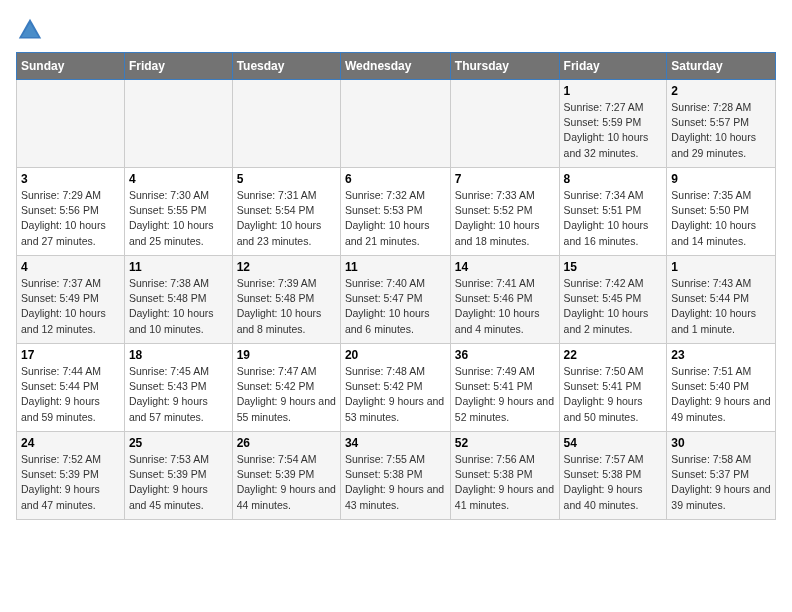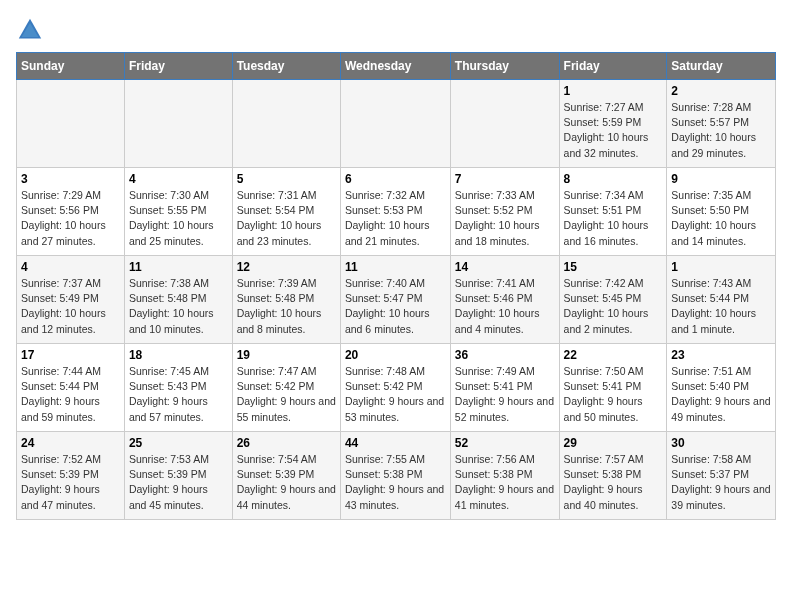--- a/index.html
+++ b/index.html
@@ -229,29 +229,29 @@
         </td>
         <td>
           <div class="day-number">25</div>
           <div class="day-info">Sunrise: 7:53 AM<br>Sunset: 5:39 PM<br>Daylight: 9 hours and 45 minutes.</div>
         </td>
         <td>
           <div class="day-number">26</div>
           <div class="day-info">Sunrise: 7:54 AM<br>Sunset: 5:39 PM<br>Daylight: 9 hours and 44 minutes.</div>
         </td>
         <td>
-          <div class="day-number">44</div>
+          <div class="day-number">34</div>
           <div class="day-info">Sunrise: 7:55 AM<br>Sunset: 5:38 PM<br>Daylight: 9 hours and 43 minutes.</div>
         </td>
         <td>
           <div class="day-number">52</div>
           <div class="day-info">Sunrise: 7:56 AM<br>Sunset: 5:38 PM<br>Daylight: 9 hours and 41 minutes.</div>
         </td>
         <td>
-          <div class="day-number">29</div>
+          <div class="day-number">54</div>
           <div class="day-info">Sunrise: 7:57 AM<br>Sunset: 5:38 PM<br>Daylight: 9 hours and 40 minutes.</div>
         </td>
         <td>
           <div class="day-number">30</div>
           <div class="day-info">Sunrise: 7:58 AM<br>Sunset: 5:37 PM<br>Daylight: 9 hours and 39 minutes.</div>
         </td>
       </tr>
     </tbody>
 </table>
 

